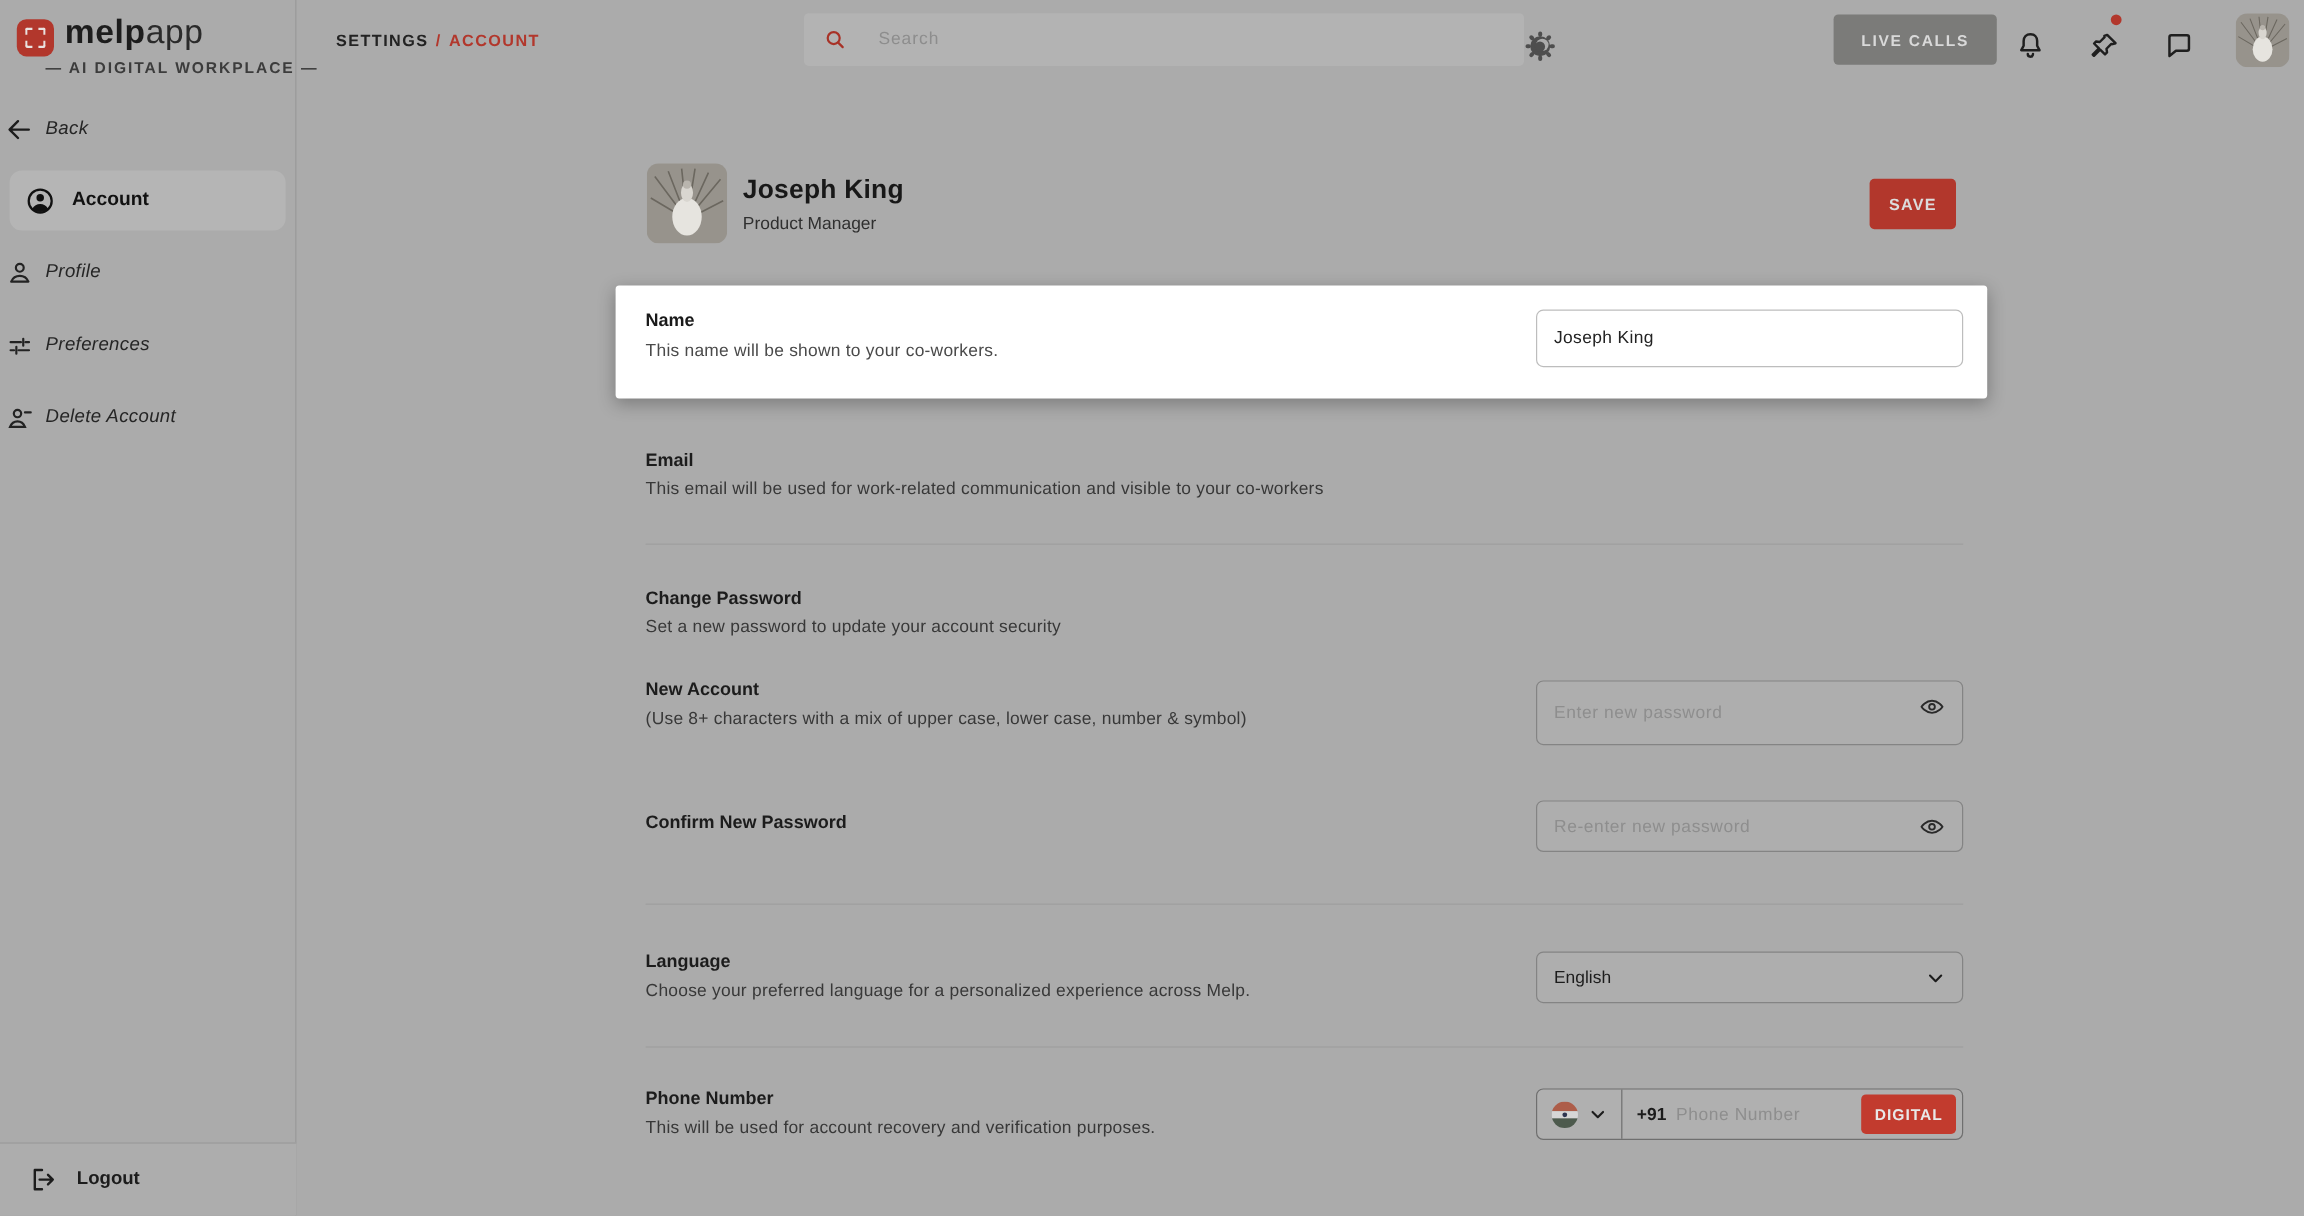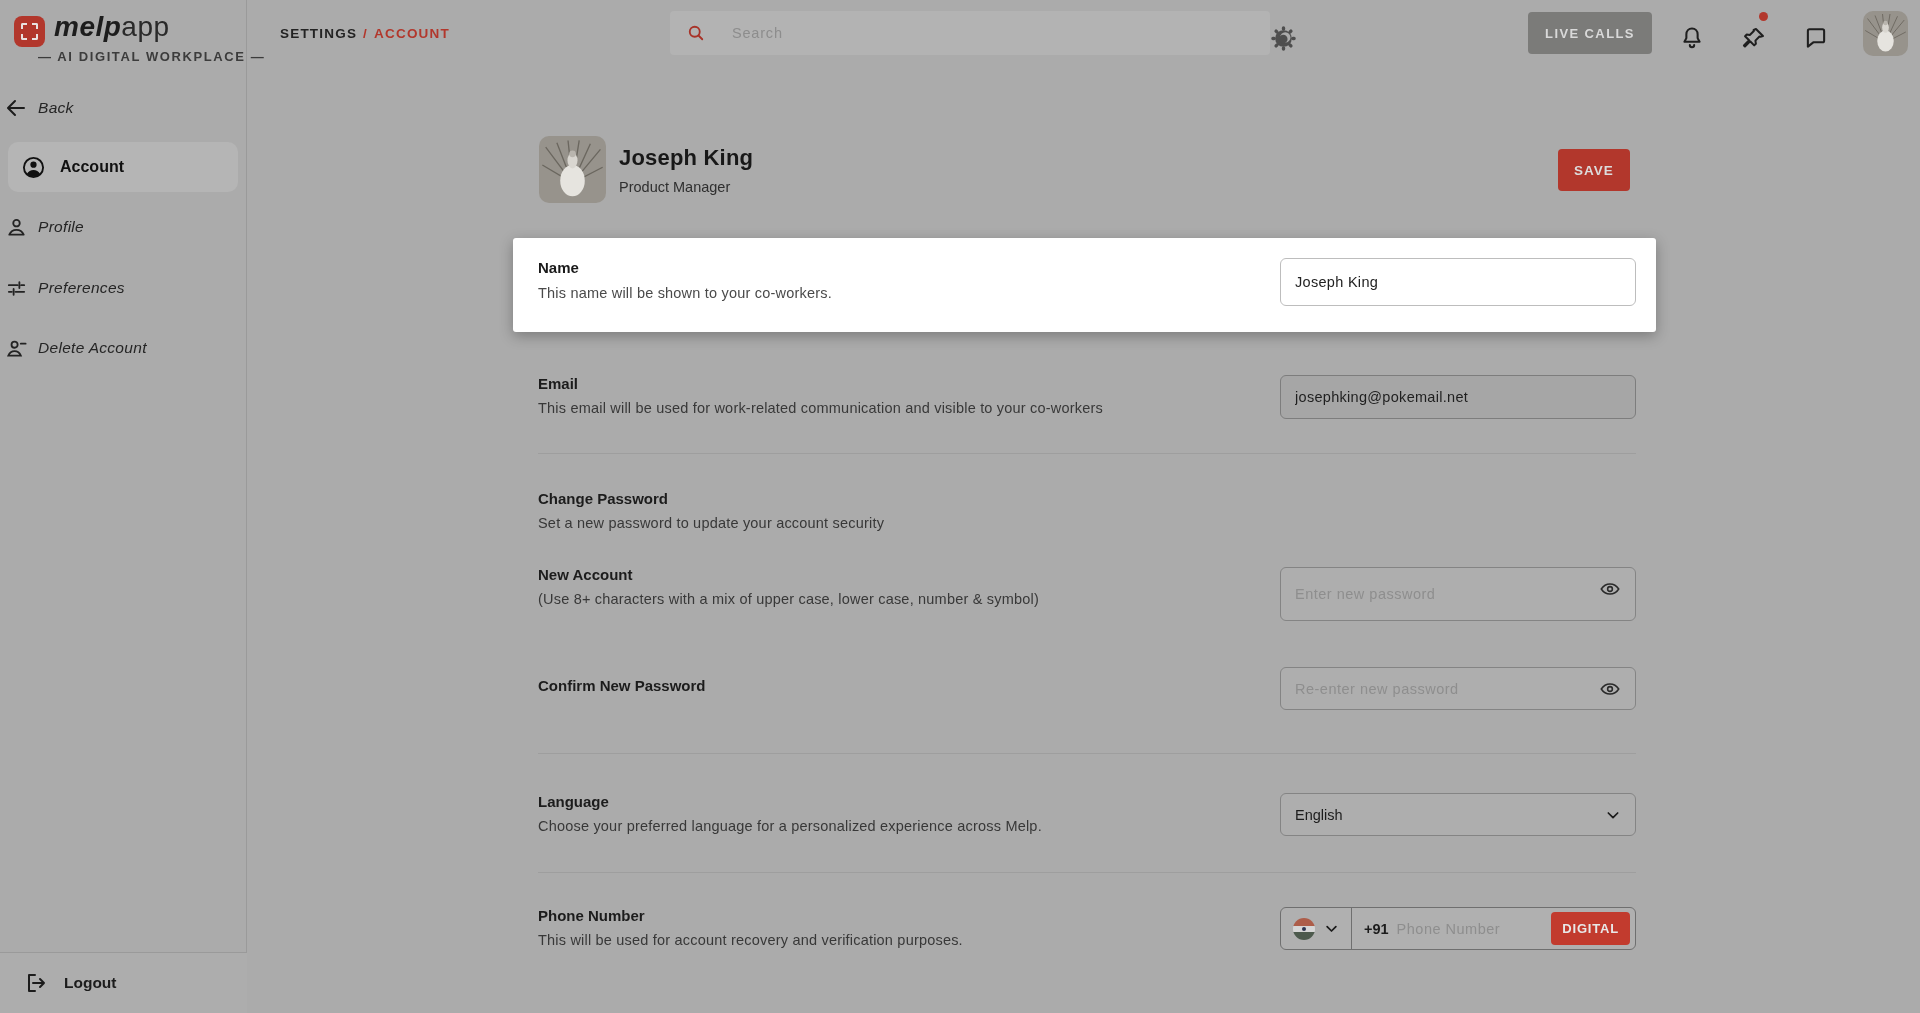--- a/index.html
+++ b/index.html
@@ -14,21 +14,21 @@
     position:absolute;left:0;top:0;width:247px;height:1013px;
     background:#ababab;border-right:1px solid #9a9a9a;box-sizing:border-box;
   }
   .logo-block{position:absolute;left:14px;top:13px;width:220px;}
   .logo-icon{
     position:absolute;left:0;top:3px;width:31px;height:31px;border-radius:8px;
     background:#b2372c;display:flex;align-items:center;justify-content:center;
   }
   .logo-glyph{width:13px;height:13px;border:2px dashed #e9e2e0;border-radius:2px;}
   .wordmark{position:absolute;left:40px;top:-2px;font-size:28px;color:#1d1d1d;letter-spacing:.5px;white-space:nowrap;}
-  .wordmark b{font-weight:700;font-style:italic;}
+  .wordmark b{font-weight:700;}
   .wordmark span{font-weight:400;color:#2a2a2a;}
   .tagline{position:absolute;left:24px;top:36px;width:170px;text-align:center;
     font-size:13px;font-weight:700;letter-spacing:1.6px;color:#3c3c3c;white-space:nowrap;}
   .nav-item{
     position:absolute;left:0;width:247px;height:40px;display:flex;align-items:center;
     gap:10px;padding-left:4px;box-sizing:border-box;cursor:pointer;
     font-size:15.5px;color:#252525;letter-spacing:.3px;font-style:italic;
   }
   .nav-item .ic{width:24px;height:24px;flex:0 0 24px;display:flex;align-items:center;justify-content:center;}
   .nav-active{
@@ -52,21 +52,21 @@
     position:absolute;left:423px;top:11px;width:600px;height:44px;border-radius:4px;
     background:#b3b3b3;display:flex;align-items:center;padding:0 16px;box-sizing:border-box;gap:24px;
   }
   .searchbar input{
     flex:1;border:none;outline:none;background:transparent;font-size:14.5px;letter-spacing:.8px;
     color:#2c2c2c;font-family:"Liberation Sans",sans-serif;
   }
   .searchbar input::placeholder{color:#8d8d8d;}
   .hd-icon{position:absolute;top:25px;width:26px;height:26px;cursor:pointer;}
   .live-calls{
-    position:absolute;left:1281px;top:12px;width:124px;height:42px;border-radius:4px;
+    position:absolute;left:1281px;top:12px;width:136px;height:42px;border-radius:4px;
     background:#7b7b79;color:#d9d9d9;font-size:13px;font-weight:700;letter-spacing:1.4px;
     display:flex;align-items:center;justify-content:center;cursor:pointer;border:none;
   }
   .avatar-sm{
     position:absolute;left:1616px;top:11px;width:45px;height:45px;border-radius:10px;
     overflow:hidden;cursor:pointer;
   }
   .pin-dot{position:absolute;left:1512px;top:12px;width:9px;height:9px;border-radius:50%;background:#b2372c;}
   
   .main{position:absolute;left:247px;top:66px;width:1673px;height:947px;}
@@ -288,21 +288,20 @@
   <div class="spotlight">
     <div class="row-label">Name</div>
     <div class="row-desc">This name will be shown to your co-workers.</div>
     <input class="name-input" type="text" value="Joseph King" style="">
   </div>
 
   <div style="position:absolute;left:291px;top:309px">
     <div class="row-label">Email</div>
     <div class="row-desc">This email will be used for work-related communication and visible to your co-workers</div>
   </div>
-  <input class="fld fld-email" style="top: 309px;" type="text" readonly="" value="josephking@pokemail.net">
 
   <div class="divider" style="top:387px"></div>
 
   <div style="position:absolute;left:291px;top:424px">
     <div class="row-label">Change Password</div>
     <div class="row-desc">Set a new password to update your account security</div>
   </div>
 
   <div style="position:absolute;left:291px;top:500px">
     <div class="row-label">New Account</div>

